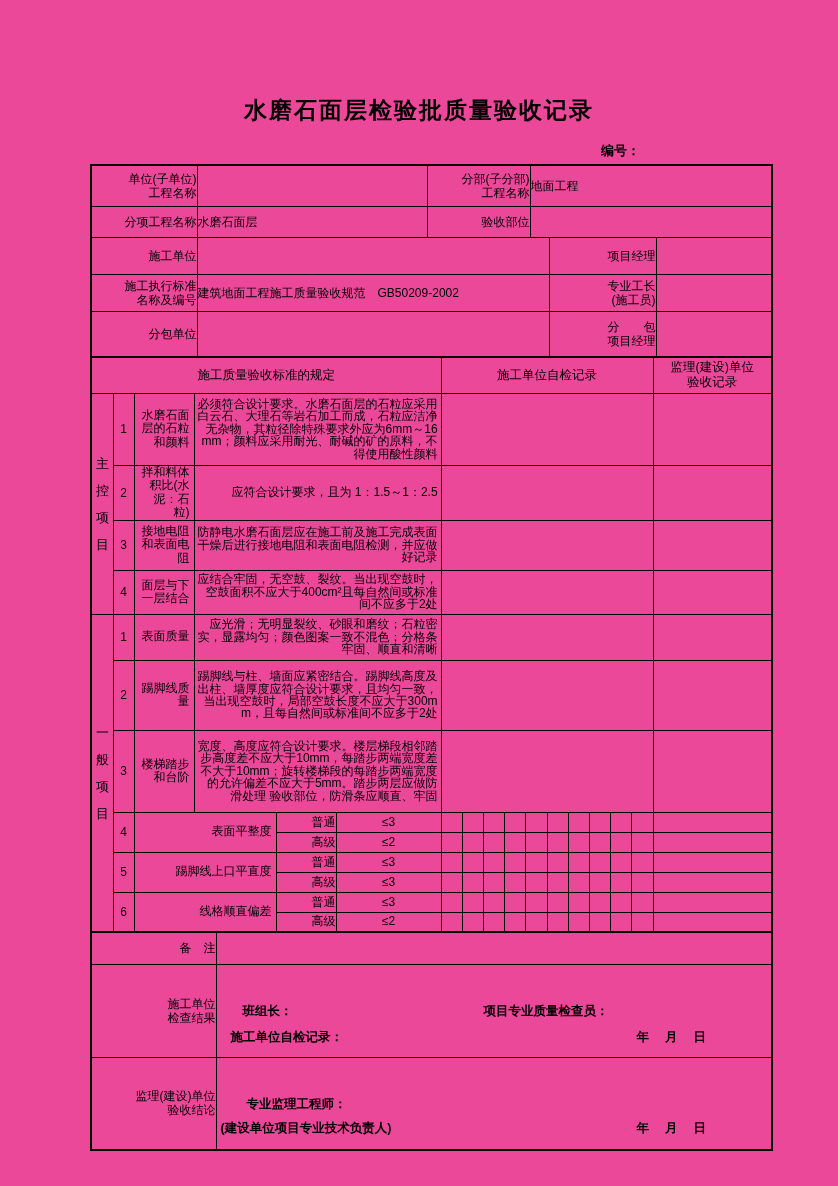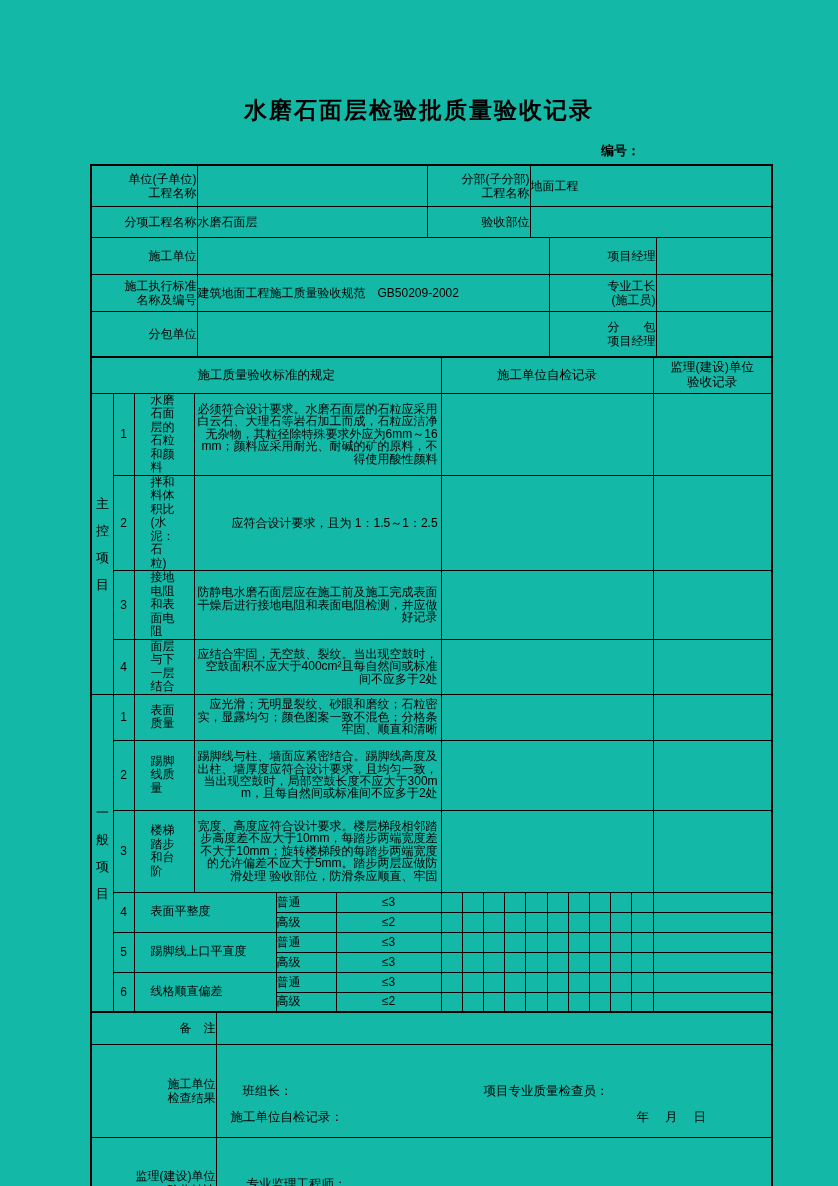--- a/index.html
+++ b/index.html
@@ -1,44 +1,44 @@
 <!DOCTYPE html>
 <html><head>
 <meta charset="utf-8">
 <style>
   * { box-sizing: border-box; }
   html,body { margin:0; padding:0; background:#ffffff; }
   body { font-family:"Liberation Sans","DejaVu Sans",sans-serif; color:#000; }
-  .page { position:relative; width:838px; height:1186px; background:#14b8a6; overflow:hidden; }
+  .page { position:relative; width:838px; height:1186px; background:#ec4899; overflow:hidden; }
 
   .title { padding-top:95px; text-align:center; font-size:23px; font-weight:bold; letter-spacing:2px; }
   .number-line { margin:16px 0 6px 601px; font-size:13px; font-weight:bold; height:16px; }
 
   table { border-collapse:collapse; table-layout:fixed; margin-left:90px; width:681px; border:2px solid #000; }
   table + table { margin-top:-2px; }
   td { border:1px solid #000; font-size:12px; padding:0; overflow:hidden; vertical-align:middle; }
 
   .lab { text-align:right; white-space:pre-line; line-height:14px; }
   .val { line-height:14px; }
   .hdr { text-align:center; white-space:pre-line; line-height:15px; font-size:12.5px; }
 
   .group-cell { text-align:center; line-height:27px; font-size:13px; padding:0 4px; word-break:break-all; }
   .num-cell  { text-align:center; }
-  .name-cell { text-align:left; padding:0 16px; line-height:13.5px; word-break:break-all; }
+  .name-cell { text-align:right; padding:0 4px; line-height:13.5px; word-break:break-all; }
   .content-cell { padding:0 3px; line-height:12.4px; text-align:right; word-break:break-all; }
-  .grade-cell { text-align:left; line-height:13px; }
+  .grade-cell { text-align:right; line-height:13px; }
   .limit-cell { text-align:center; line-height:13px; }
   .gc { padding:0; }
 
   tr.h41 {height:41px} tr.h31 {height:31px} tr.h37 {height:37px} tr.h34 {height:46px}
   tr.h36 {height:36px} tr.h72 {height:72px} tr.h43 {height:43px} tr.h50 {height:50px}
   tr.h44 {height:44px} tr.h46 {height:46px} tr.h70 {height:70px} tr.h82 {height:82px}
   tr.h20 {height:20px} tr.h32 {height:32px} tr.h93 {height:93px}
 
-  .sig-cell { position:relative; }
+  .sig-cell { position:relative;font-weight:bold; }
   .sig-cell .sig { position:absolute; font-size:12.5px; white-space:nowrap; }
 </style>
 </head>
 <body>
 
 <div class="page">
 
   <div class="title">水磨石面层检验批质量验收记录</div>
 
   <div class="number-line">编号：</div>

